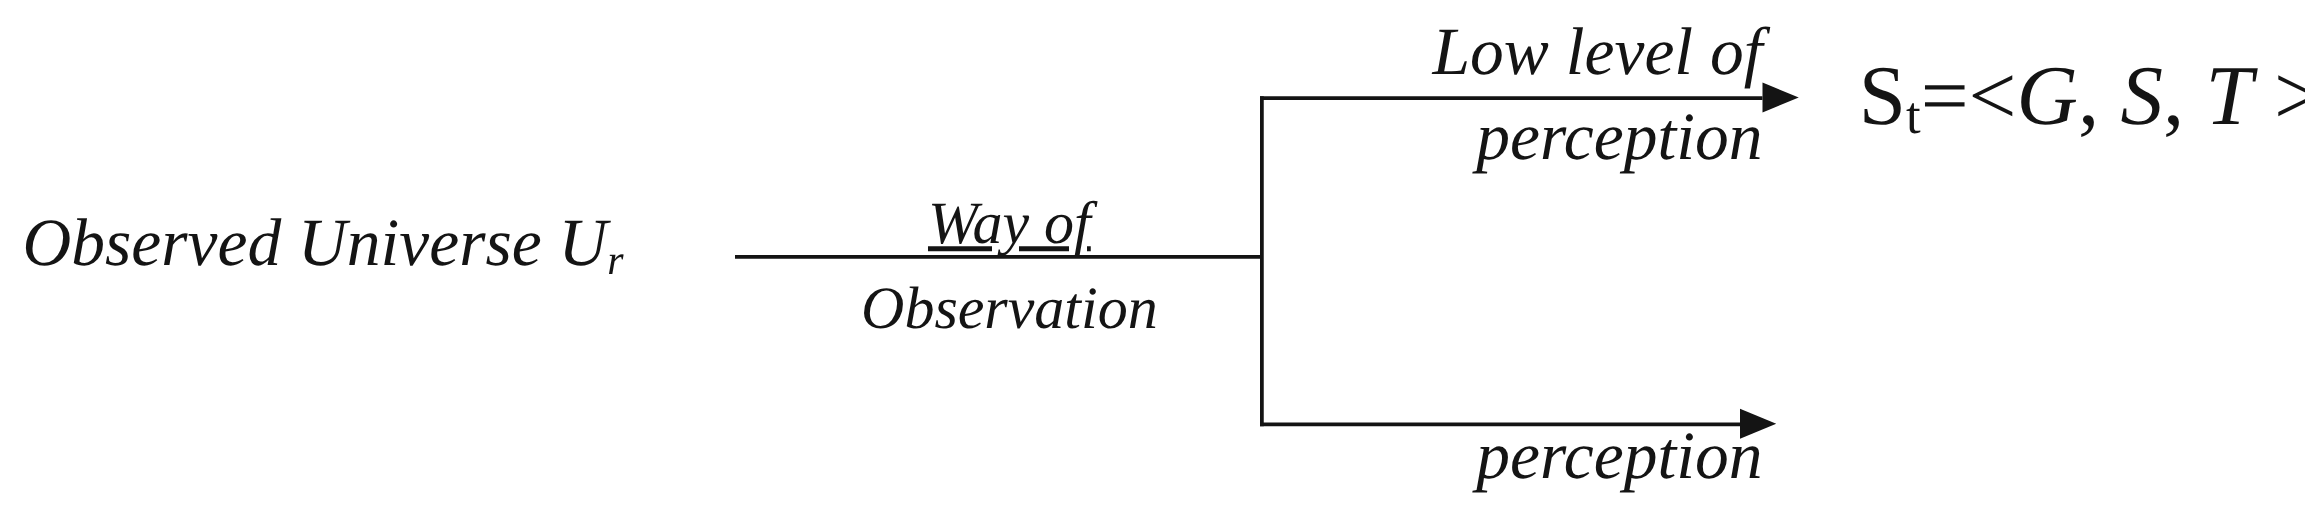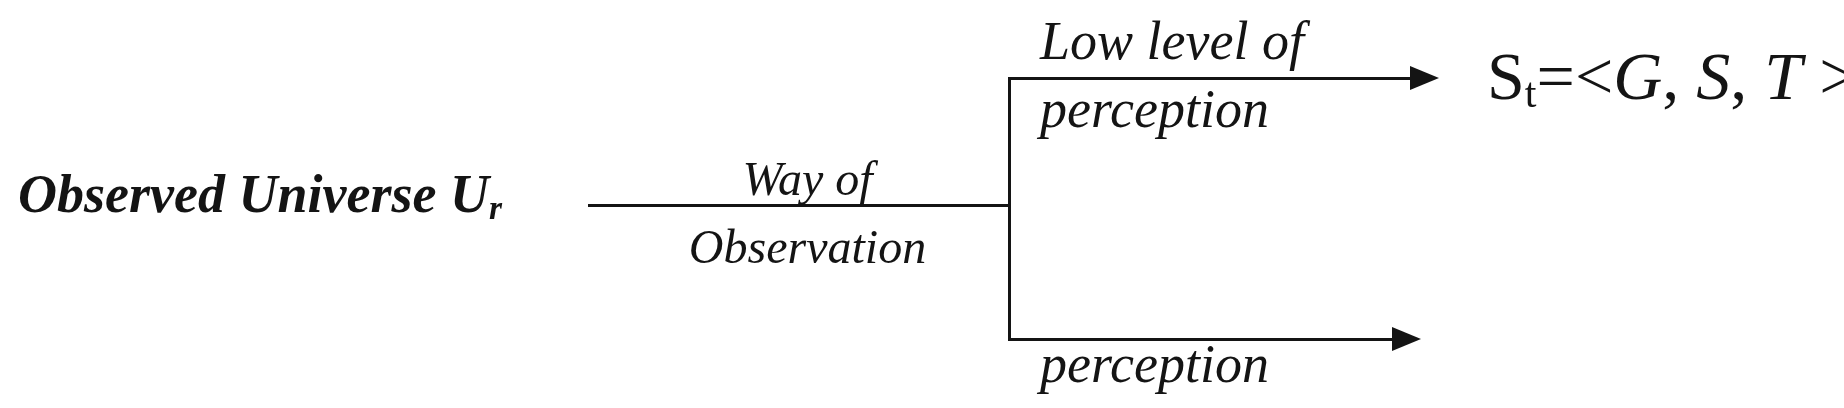--- a/index.html
+++ b/index.html
@@ -6,25 +6,25 @@
   * { box-sizing: border-box; }
   body { margin:0; background:var(--bg); }
   .canvas {
     position:relative; width:1844px; height:408px;
     background:var(--bg); color:var(--ink);
     font-family:"Liberation Serif","DejaVu Serif",serif;
     overflow:hidden;
   }
   .lbl { position:absolute; white-space:nowrap; line-height:1; }
   .italic { font-style:italic; }
-  .root-lbl { left:18px; top:167px; font-size:54px;font-weight:bold; }
+  .root-lbl { left:18px; top:167px; font-size:54px; }
   .root-lbl sub { font-size:0.62em; vertical-align:-0.22em; }
-  .way-line1 { left:620px; width:375px; top:155px; font-size:48px; text-align:center; }
+  .way-line1 { left:620px; width:375px; top:155px; font-size:48px; text-align:center;text-decoration:underline; }
   .way-line2 { left:620px; width:375px; top:210px; font-size:48px; text-align:center;margin-top:13px; }
-  .branch-lbl { left:1040px; width:370px; text-align:left; font-size:54px; font-style:italic; }
+  .branch-lbl { left:1040px; width:370px; text-align:right; font-size:54px; font-style:italic; }
   .low-line1  { top:14px; }
   .low-line2  { top:82px; }
   .high-line1 { top:269px; }
   .high-line2 { top:337px; }
   .line { position:absolute; background:var(--ink); }
   .main-line   { left:588px;  top:204px; width:421px; height:3px; }
   .vline       { left:1008px; top:77px;  width:3px;   height:264px; }
   .top-line    { left:1008px; top:77px;  width:402px; height:3px; }
   .bottom-line { left:1008px; top:338px; width:384px; height:3px; }
   .arrowhead { position:absolute; width:0; height:0;

